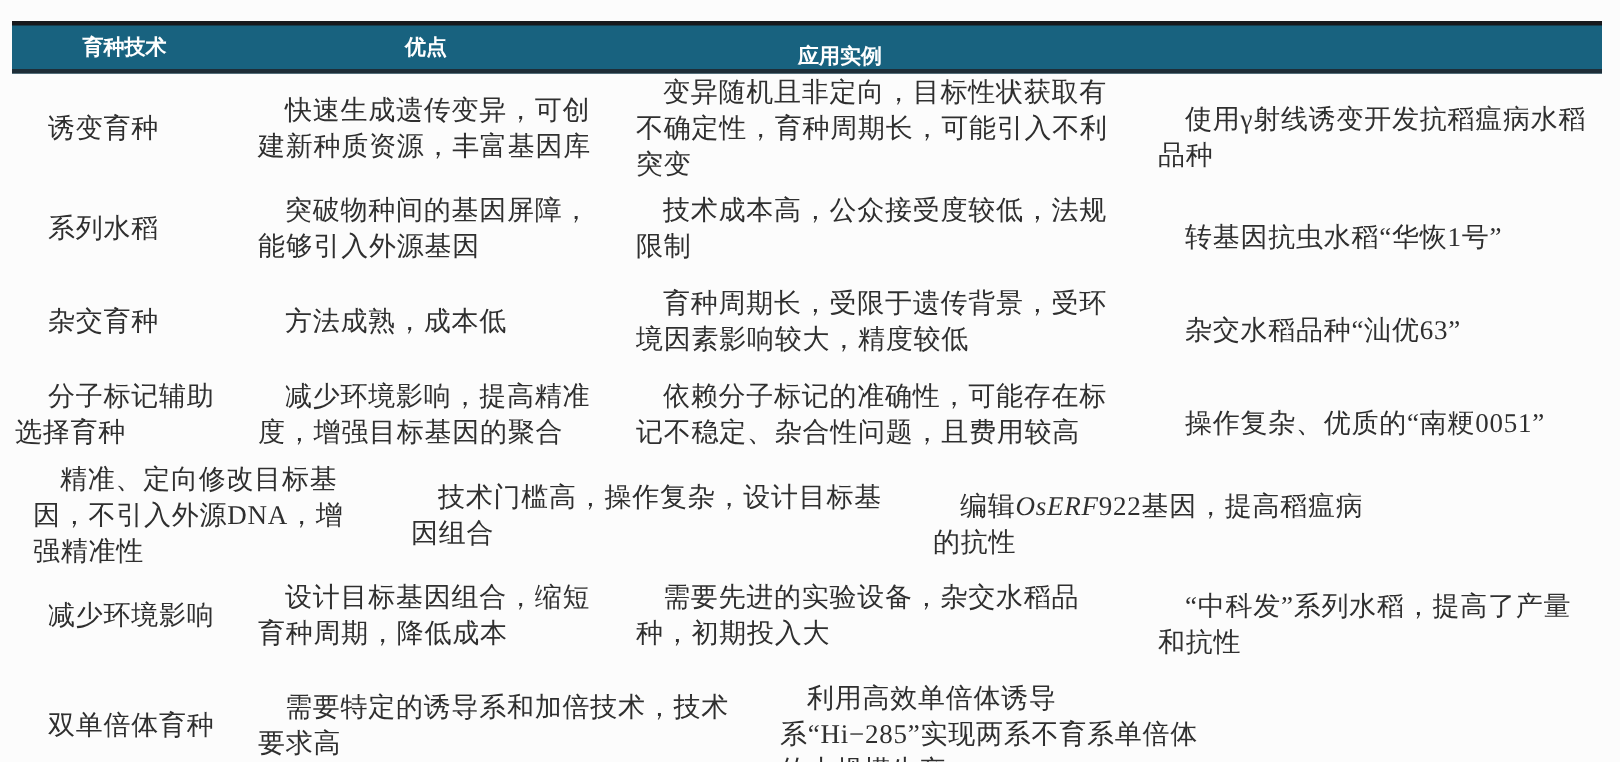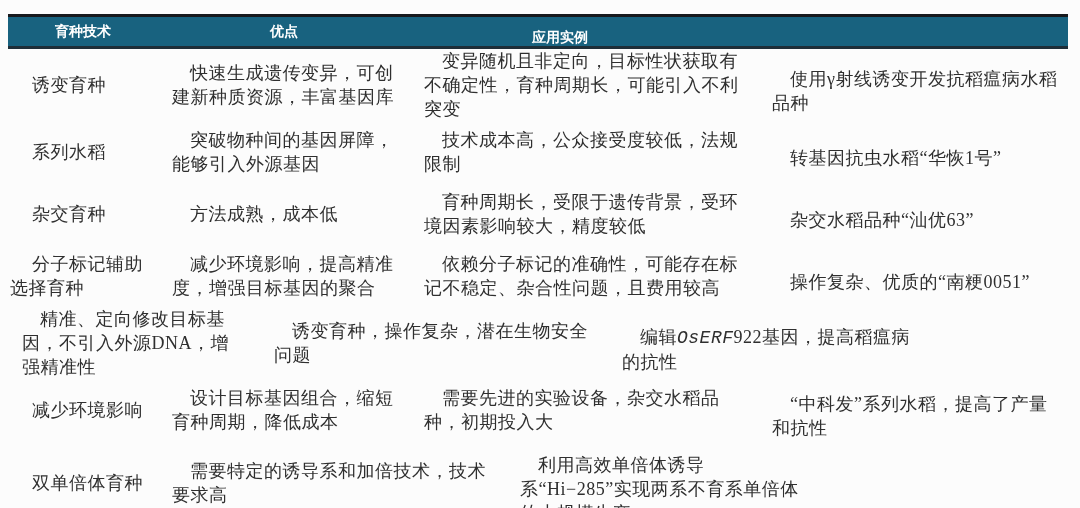--- a/index.html
+++ b/index.html
@@ -42,21 +42,21 @@
     line-height: 24px;
     box-sizing: border-box;
     letter-spacing: 0.5px;
   }
   
   .c1 { width: 150px; padding: 0 10px 0 2px; text-indent: 22px; }
   .c2 { width: 252px; padding: 0 16px 0 14px; text-indent: 18px; }
   .c3 { width: 358px; padding: 0 16px 0 14px; text-indent: 18px; }
   .c4 { width: 300px; padding: 0 6px 0 4px;  text-indent: 18px; margin-top: 12px; }
   .th.c1, .th.c2, .th.c3, .th.c4 { text-indent: 0; padding: 0; }
-  .italic-gene { font-style: italic; font-family: Liberation Mono, monospace; }
+  .italic-gene { font-style: italic; }
 </style>
 </head>
 <body>
 
 <div class="page">
   <div class="table-wrap">
 
     <div class="header-row">
       <div class="th c1">育种技术</div>
       <div class="th c2">优点</div>
@@ -88,21 +88,21 @@
 
       <div class="row">
         <div class="cell c1">分子标记辅助选择育种</div>
         <div class="cell c2">减少环境影响，提高精准度，增强目标基因的聚合</div>
         <div class="cell c3">依赖分子标记的准确性，可能存在标记不稳定、杂合性问题，且费用较高</div>
         <div class="cell c4">操作复杂、优质的“南粳0051”</div>
       </div>
 
       <div class="row">
         <div class="cell c2">精准、定向修改目标基因，不引入外源DNA，增强精准性</div>
-        <div class="cell c3">诱变育种，操作复杂，潜在生物安全问题</div>
+        <div class="cell c3">技术门槛高，操作复杂，设计目标基因组合</div>
         <div class="cell c4"><span>编辑</span><span class="italic-gene">OsERF</span><span>922基因，提高稻瘟病的抗性</span></div>
       </div>
 
       <div class="row">
         <div class="cell c1">减少环境影响</div>
         <div class="cell c2">设计目标基因组合，缩短育种周期，降低成本</div>
         <div class="cell c3">需要先进的实验设备，杂交水稻品种，初期投入大</div>
         <div class="cell c4">“中科发”系列水稻，提高了产量和抗性</div>
       </div>
 

